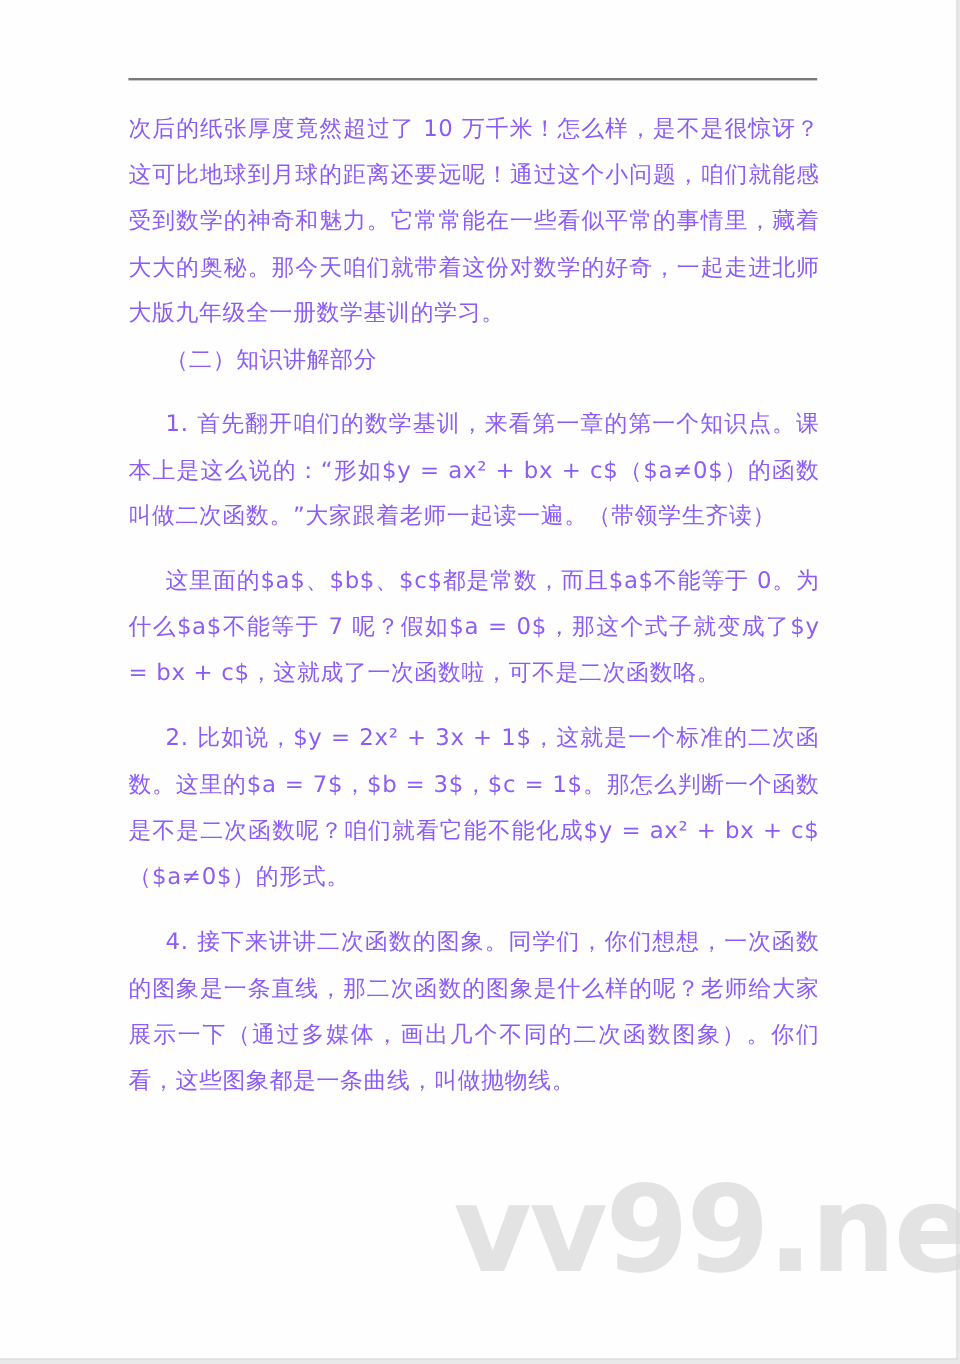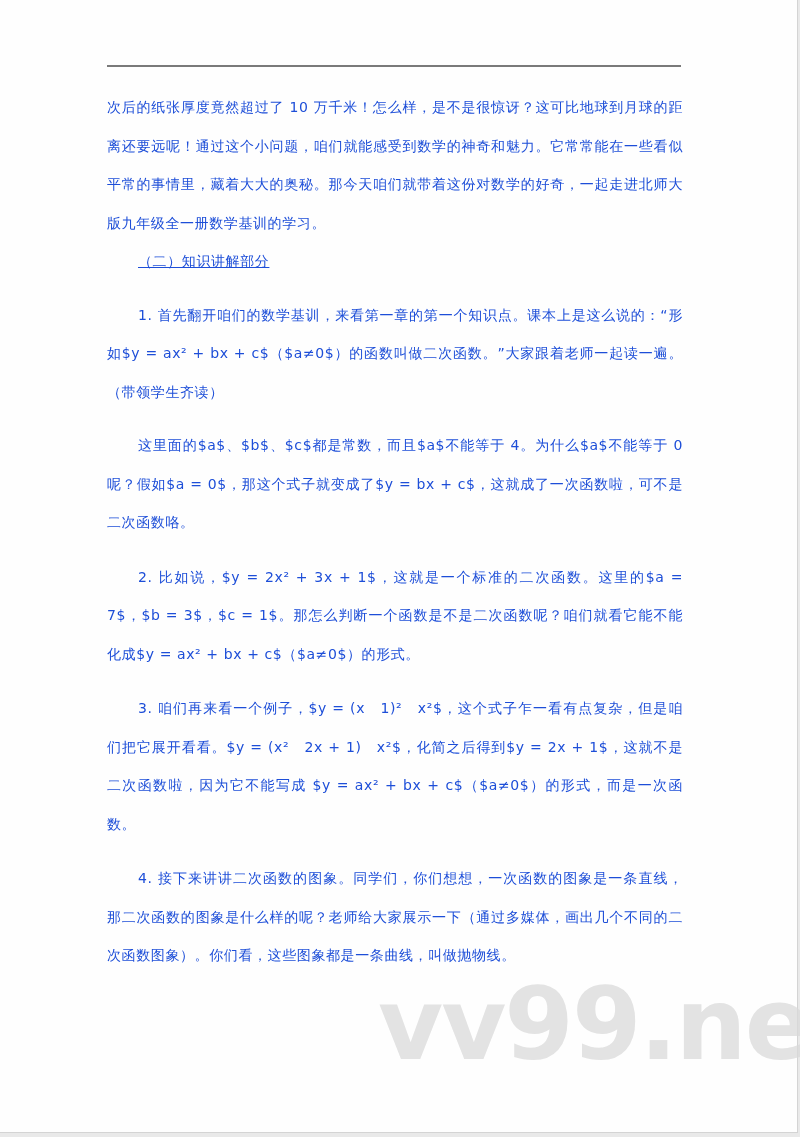--- a/index.html
+++ b/index.html
@@ -11,46 +11,45 @@
   .page {
     position: absolute; left: 0; top: 0; width: 797px; height: 1132px;
     background: #fefefe; border-right: 1px solid #d4d4d4; border-bottom: 1px solid #d4d4d4;
   }
   .header-rule {
     position: absolute; left: 107px; top: 65px; width: 574px; height: 2px;
     background: #7a7a7a;
   }
   .content {
     position: absolute; left: 107px; top: 88px; width: 576px;
-    color: #1d4ed8; font-size: 14px; letter-spacing: 0.6px;
+    color: #8b5cf6; font-size: 19px; letter-spacing: 0.6px;
   }
   .para {
     line-height: 38.5px; margin: 0; text-align: justify; text-align-last: left;
   }
   .para.indent { text-indent: 31px; }
   .gap-a { margin-top: 15px; }
   .gap-b { margin-top: 16px; }
-  .heading { margin: 0; line-height: 38.5px; text-indent: 31px; text-decoration: underline; }
+  .heading { margin: 0; line-height: 38.5px; text-indent: 31px; }
   .watermark {
     position: absolute; left: 378px; top: 975px;
     font-family: "DejaVu Sans", "Liberation Sans", sans-serif;
     font-weight: bold; font-size: 100px; letter-spacing: -2px;
     color: #dadada; opacity: 0.75; line-height: 1; pointer-events: none;
   }
 </style>
 </head>
 <body>
 
 <div class="page">
   <div class="header-rule"></div>
 
   <div class="content">
     <p class="para">次后的纸张厚度竟然超过了 10 万千米！怎么样，是不是很惊讶？这可比地球到月球的距离还要远呢！通过这个小问题，咱们就能感受到数学的神奇和魅力。它常常能在一些看似平常的事情里，藏着大大的奥秘。那今天咱们就带着这份对数学的好奇，一起走进北师大版九年级全一册数学基训的学习。</p>
     <p class="heading gap-a">（二）知识讲解部分</p>
     <p class="para indent gap-a">1. 首先翻开咱们的数学基训，来看第一章的第一个知识点。课本上是这么说的：“形如$y = ax² + bx + c$（$a≠0$）的函数叫做二次函数。”大家跟着老师一起读一遍。（带领学生齐读）</p>
-    <p class="para indent gap-a">这里面的$a$、$b$、$c$都是常数，而且$a$不能等于 4。为什么$a$不能等于 0 呢？假如$a = 0$，那这个式子就变成了$y = bx + c$，这就成了一次函数啦，可不是二次函数咯。</p>
+    <p class="para indent gap-a">这里面的$a$、$b$、$c$都是常数，而且$a$不能等于 0。为什么$a$不能等于 7 呢？假如$a = 0$，那这个式子就变成了$y = bx + c$，这就成了一次函数啦，可不是二次函数咯。</p>
     <p class="para indent gap-b">2. 比如说，$y = 2x² + 3x + 1$，这就是一个标准的二次函数。这里的$a = 7$，$b = 3$，$c = 1$。那怎么判断一个函数是不是二次函数呢？咱们就看它能不能化成$y = ax² + bx + c$（$a≠0$）的形式。</p>
-    <p class="para indent gap-b">3. 咱们再来看一个例子，$y = (x　1)²　x²$，这个式子乍一看有点复杂，但是咱们把它展开看看。$y = (x²　2x + 1)　x²$，化简之后得到$y = 2x + 1$，这就不是二次函数啦，因为它不能写成 $y = ax² + bx + c$（$a≠0$）的形式，而是一次函数。</p>
     <p class="para indent gap-b">4. 接下来讲讲二次函数的图象。同学们，你们想想，一次函数的图象是一条直线，那二次函数的图象是什么样的呢？老师给大家展示一下（通过多媒体，画出几个不同的二次函数图象）。你们看，这些图象都是一条曲线，叫做抛物线。</p>
   </div>
 
   <div class="watermark">vv99.net</div>
 </div>
 
 </body></html>

